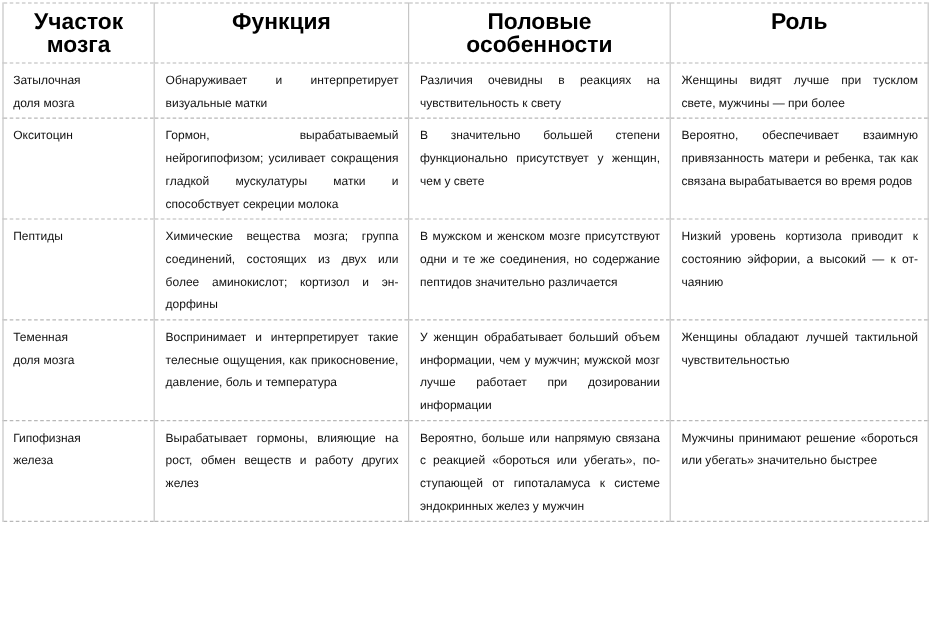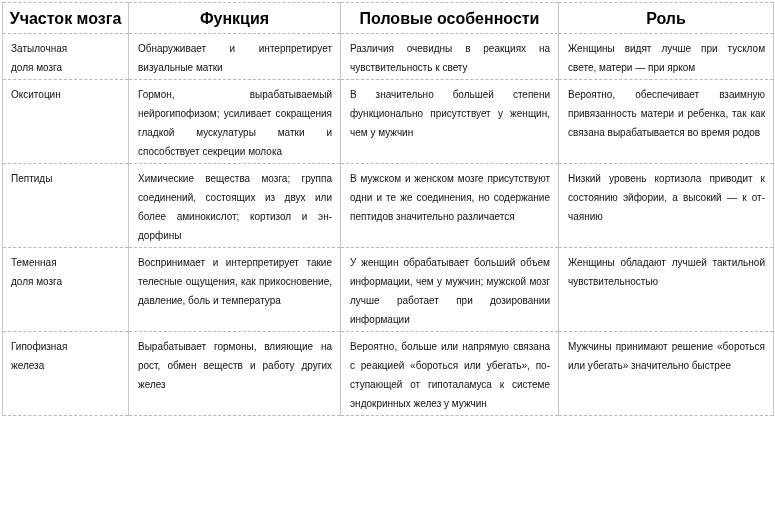--- a/index.html
+++ b/index.html
@@ -36,21 +36,21 @@
     box-sizing: border-box;
     border-top: 1px dashed #b8b8b8;
   }
   th + th, td + td {
     border-left: 1px solid #c6c6c6;
   }
   tr.last td {
     border-bottom: 1px dashed #b8b8b8;
   }
   th {
-    font-size: 16px;
+    font-size: 19px;
     line-height: 19px;
     font-weight: bold;
     text-align: center;
     padding: 6px 4px 5px 4px;
     color: #000000;
   }
   td {
     font-size: 10px;
     line-height: 19px;
     padding: 5px 8px 2px 9px;
@@ -84,26 +84,26 @@
         <th>Половые особенности</th>
         <th>Роль</th>
       </tr>
     </thead>
     <tbody>
       <tr>
         <td class="region">Затылочная
 доля мозга</td>
         <td class="just">Обнаруживает и интерпрети­рует визуальные матки</td>
         <td class="just">Различия очевидны в реак­циях на чувствительность к свету</td>
-        <td class="just">Женщины видят лучше при тусклом свете, матери — при ярком</td>
+        <td class="just">Женщины видят лучше при тусклом свете, мужчины — при более</td>
       </tr>
       <tr>
         <td class="region">Окситоцин</td>
         <td class="just">Гормон, вырабатываемый нейрогипофизом; усиливает сокращения гладкой муску­латуры матки и способствует секреции молока</td>
-        <td class="just">В значительно большей сте­пени функционально при­сутствует у женщин, чем у мужчин</td>
+        <td class="just">В значительно большей сте­пени функционально при­сутствует у женщин, чем у свете</td>
         <td class="just">Вероятно, обеспечивает взаимную привязанность матери и ребенка, так как связана вырабатывается во время родов</td>
       </tr>
       <tr>
         <td class="region">Пептиды</td>
         <td class="just">Химические вещества моз­га; группа соединений, со­стоящих из двух или более аминокислот; кортизол и эн­дорфины</td>
         <td class="just">В мужском и женском мозге присутствуют одни и те же соединения, но содержание пептидов значительно раз­личается</td>
         <td class="just">Низкий уровень кортизола приводит к состоянию эй­фории, а высокий — к от­чаянию</td>
       </tr>
       <tr>
         <td class="region">Теменная

